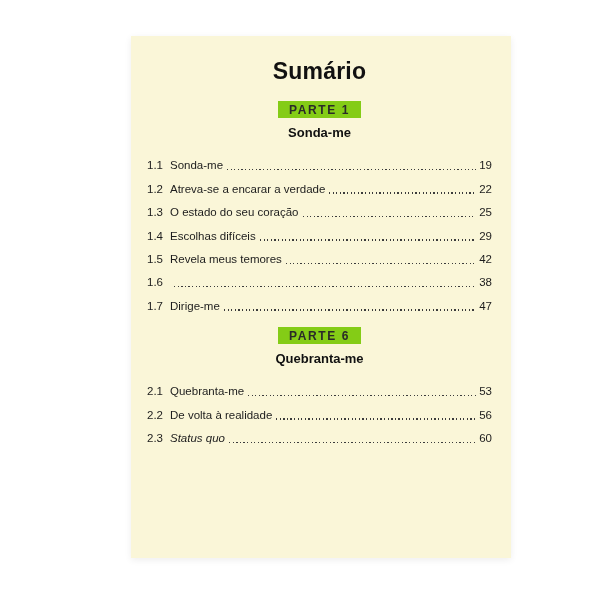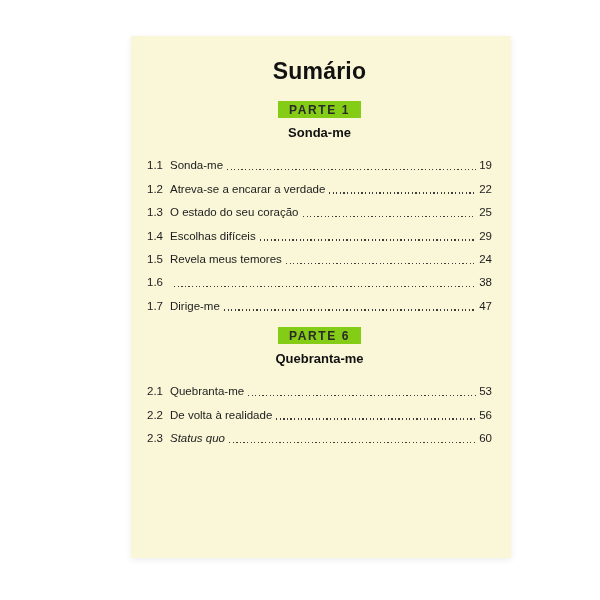--- a/index.html
+++ b/index.html
@@ -83,21 +83,21 @@
     <div class="row">
       <span class="num">1.4</span>
       <span class="t">Escolhas difíceis</span>
       <span class="leader"></span>
       <span class="pg">29</span>
     </div>
     <div class="row">
       <span class="num">1.5</span>
       <span class="t">Revela meus temores</span>
       <span class="leader"></span>
-      <span class="pg">24</span>
+      <span class="pg">42</span>
     </div>
     <div class="row">
       <span class="num">1.6</span>
       <span class="leader"></span>
       <span class="pg">38</span>
     </div>
     <div class="row">
       <span class="num">1.7</span>
       <span class="t">Dirige-me</span>
       <span class="leader"></span>

